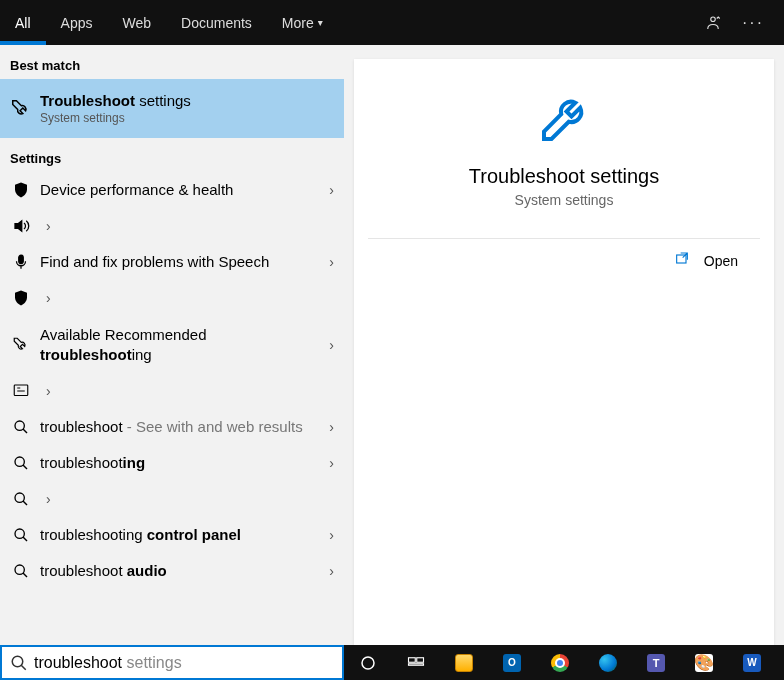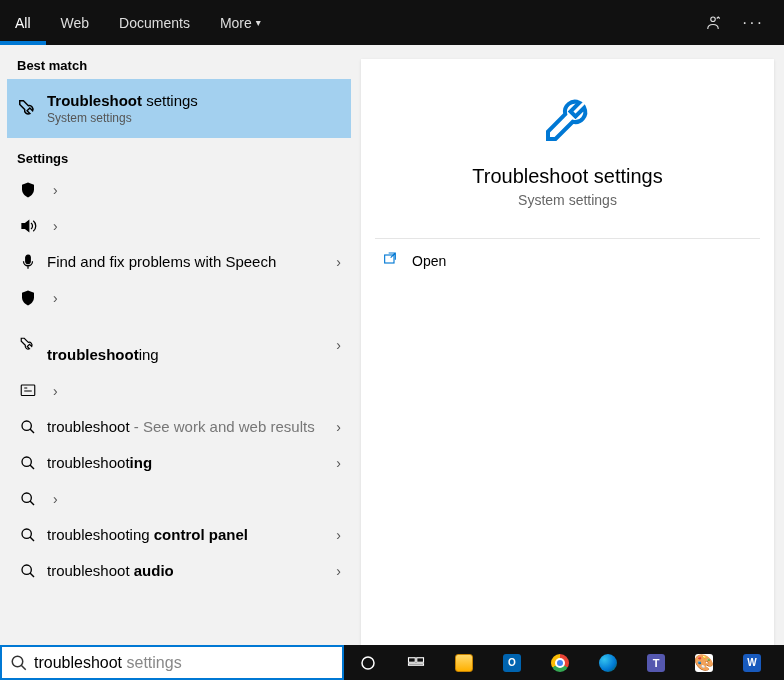--- a/index.html
+++ b/index.html
@@ -8,58 +8,59 @@
   
   .topbar { height: 45px; background: #111; display: flex; align-items: stretch; color: #fff; font-size: 14px; padding: 0 10px 0 0; }
   .tab { display: flex; align-items: center; padding: 8px 15px; cursor: pointer; position: relative; color: #ddd; }
   .tab.active { color: #fff; }
   .tab.active::after { content: ""; position: absolute; bottom: 0; left: 0; right: 0; height: 4px; background: #0078d4; }
   .topbar .spacer { flex: 1; }
   .topbar .caret { margin-left: 4px; font-size: 10px; }
   .topbar .icon-btn { display: flex; align-items: center; padding: 0 10px; color: #ddd; cursor: pointer; font-size: 16px; }
 
   .main-area { display: flex; height: 600px; }
-  .left { width: 344px; background: #f2f2f2; overflow-y: auto; margin-left: 7px; }
+  .left { width: 344px; background: #f2f2f2; overflow-y: auto; }
   .right { flex: 1; background: #fff; margin: 14px 10px 0 10px; box-shadow: 0 1px 3px rgba(0,0,0,.1); text-align: center; padding-top: 30px; }
 
   .sect-head { font-size: 13px; font-weight: 600; color: #000; padding: 13px 10px 6px 10px; }
 
   .row { display: flex; align-items: center; padding: 7px 10px 7px 10px; cursor: pointer; min-height: 36px; }
   .row .ic { width: 22px; display: flex; justify-content: center; align-items: center; margin-right: 8px; color: #000; flex-shrink: 0; }
   .row .txt { flex: 1; font-size: 15px; color: #000; line-height: 1.3; }
   .row .sub { font-size: 12px; color: #555; }
   .row .chev { color: #555; font-size: 14px; margin-left: 6px; flex-shrink: 0; }
   .row.sel { background: #a3d0ef; }
   .row.sel .ic svg { stroke: #000; }
   .row.two .txt { padding: 2px 0; }
 
   .right .hero-ic { margin: 0 auto; width: 60px; height: 60px; }
   .right h2 { font-weight: 400; font-size: 20px; margin-top: 16px; color: #000; }
   .right .typ { font-size: 14px; color: #666; margin-top: 4px; margin-bottom: 30px; }
   .right .divider-line { border-top: 1px solid #e5e5e5; margin: 0 14px; }
-  .right .action { display: flex; align-items: center; padding: 12px 19px; cursor: pointer; }
+  .right .action { display: flex; align-items: center; padding: 12px 36px; cursor: pointer; justify-content: flex-end; }
   .right .action .aic { width: 20px; margin-right: 12px; color: #0078d4; }
   .right .action span { font-size: 14px; }
 
   .searchbar { position: relative; width: 344px; height: 35px; background: #fff; border: 2px solid #0078d4; display: flex; align-items: center; padding: 0 6px; }
   .searchbar .sic { width: 22px; display: flex; justify-content: center; }
   .searchbar input { border: none; outline: none; flex: 1; font-size: 15px; padding: 4px; }
 
   
   .taskbar { height: 35px; background: #111; display: flex; align-items: center; position: absolute; bottom: 0; left: 344px; right: 0; }
   .tb-btn { width: 48px; height: 35px; display: flex; align-items: center; justify-content: center; cursor: pointer; color: #fff; }
   .tb-app { width: 18px; height: 18px; border-radius: 3px; }
 
   .bottom-row { position: absolute; bottom: 0; left: 0; height: 35px; width: 100%; display: flex; }
 </style>
 </head>
 <body>
 
 <div class="topbar">
   <div class="tab active">All</div>
+  <div class="tab">Apps</div>
   <div class="tab">Web</div>
   <div class="tab">Documents</div>
   <div class="tab">
     <span>More</span>
       <span class="caret">▾</span>
   </div>
   <div class="spacer"></div>
   <div class="icon-btn">
     <svg width="18" height="18" viewBox="0 0 24 24" fill="none" stroke="currentColor" stroke-width="1.5">
         <circle cx="12" cy="7" r="3"></circle>
@@ -88,20 +89,21 @@
     </div>
 
     <div class="sect-head">Settings</div>
 
     <div class="row">
       <div class="ic">
           <svg width="18" height="18" viewBox="0 0 24 24" fill="#000">
             <path d="M12 2l8 3v6c0 5-3.5 9-8 11-4.5-2-8-6-8-11V5l8-3z"></path>
           </svg>
         </div>
+      <div class="txt">Device performance &amp; health</div>
       <div class="chev">›</div>
     </div>
 
     <div class="row">
       <div class="ic">
           <svg width="18" height="18" viewBox="0 0 24 24" fill="none" stroke="#000" stroke-width="1.7">
             <path d="M4 9v6h4l5 4V5L8 9H4z" fill="#000"></path>
             <path d="M16 8a5 5 0 010 8M19 5a9 9 0 010 14"></path>
           </svg>
         </div>
@@ -127,21 +129,21 @@
         </div>
       <div class="chev">›</div>
     </div>
 
     <div class="row two">
       <div class="ic">
           <svg width="18" height="18" viewBox="0 0 24 24" fill="none" stroke="#000" stroke-width="1.6">
             <path d="M14 7a4 4 0 00-5.6 4.6L3 17v4h4l5.4-5.4A4 4 0 0017 10l-3 3-3-3 3-3z" transform="rotate(90 12 12)"></path>
           </svg>
         </div>
-      <div class="txt"><br><b>troubleshoot</b><span>ing</span></div>
+      <div class="txt"><span>Available Recommended </span><br><b>troubleshoot</b><span>ing</span></div>
       <div class="chev">›</div>
     </div>
 
     <div class="row two">
       <div class="ic">
           <svg width="18" height="18" viewBox="0 0 24 24" fill="none" stroke="#000" stroke-width="1.5">
             <rect x="3" y="4" width="18" height="14" rx="1"></rect>
             <path d="M7 8h4M7 12h10"></path>
           </svg>
         </div>
@@ -149,21 +151,21 @@
     </div>
 
 
     <div class="row">
       <div class="ic">
           <svg width="16" height="16" viewBox="0 0 24 24" fill="none" stroke="#000" stroke-width="2">
             <circle cx="10" cy="10" r="7"></circle>
             <path d="M21 21l-6-6"></path>
           </svg>
         </div>
-      <div class="txt"><span>troubleshoot</span><span style="color:#777"> - See work and web results</span></div>
+      <div class="txt"><span>troubleshoot</span><span style="color:#777"> - See with and web results</span></div>
       <div class="chev">›</div>
     </div>
 
     <div class="row">
       <div class="ic">
           <svg width="16" height="16" viewBox="0 0 24 24" fill="none" stroke="#000" stroke-width="2">
             <circle cx="10" cy="10" r="7"></circle>
             <path d="M21 21l-6-6"></path>
           </svg>
         </div>

